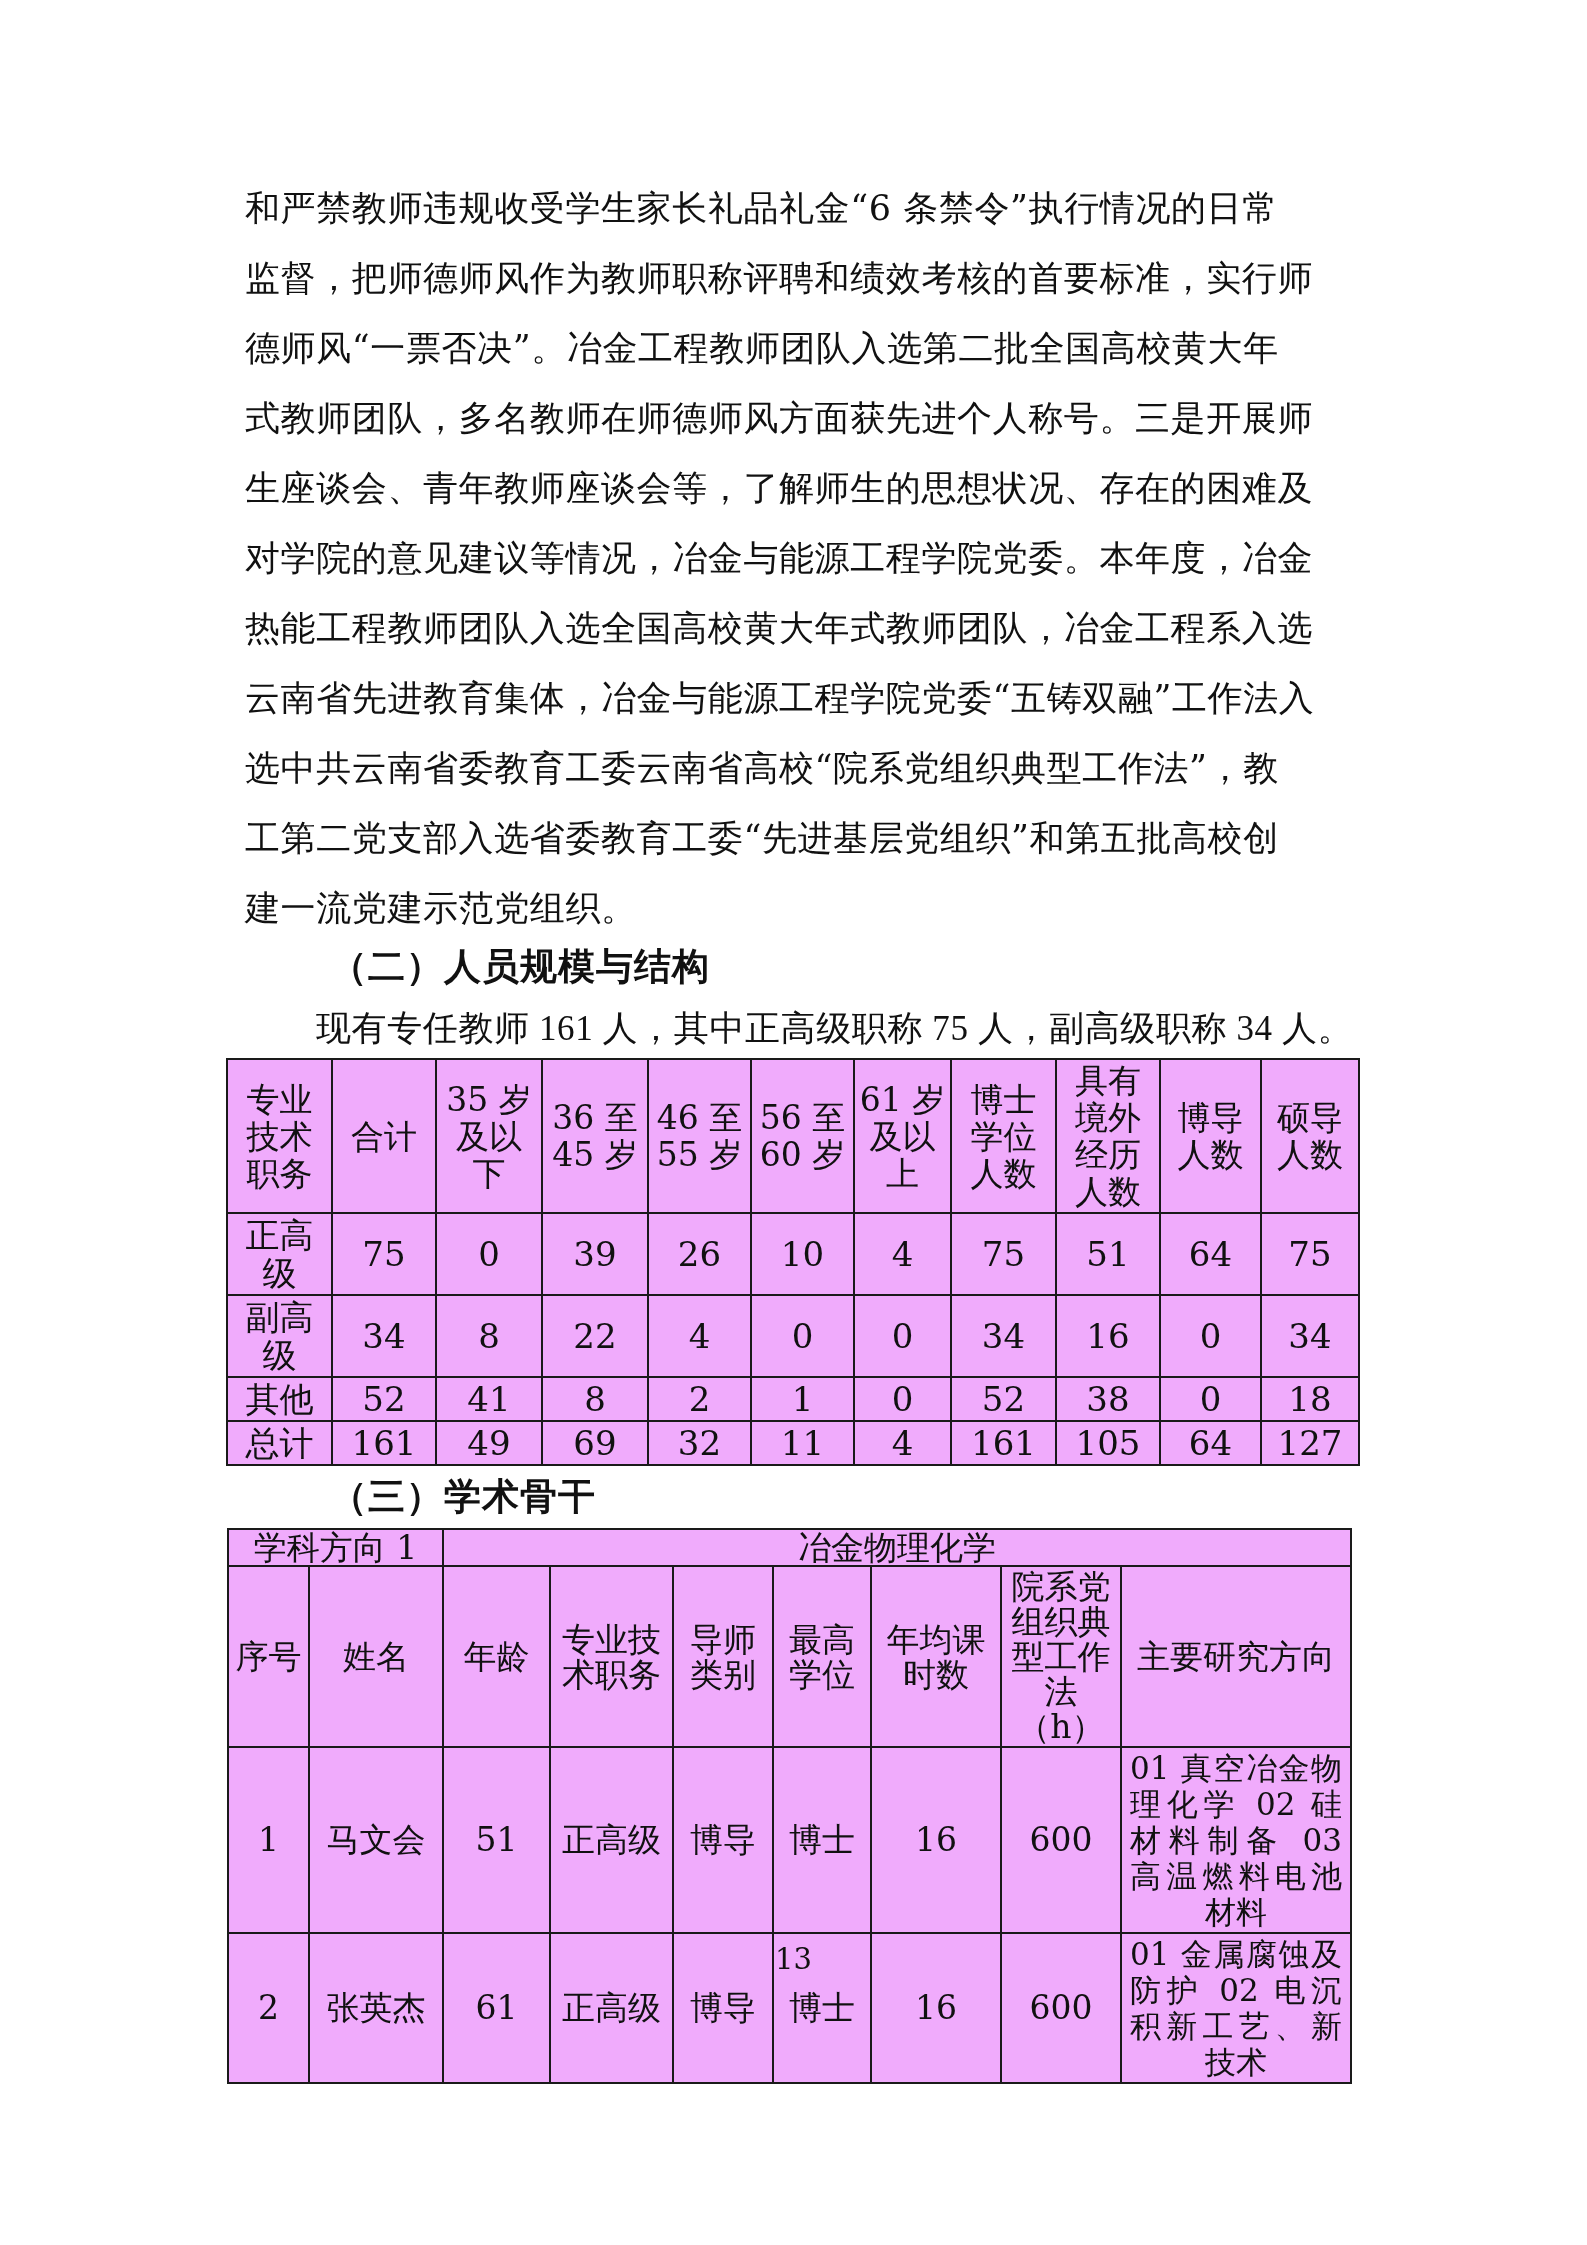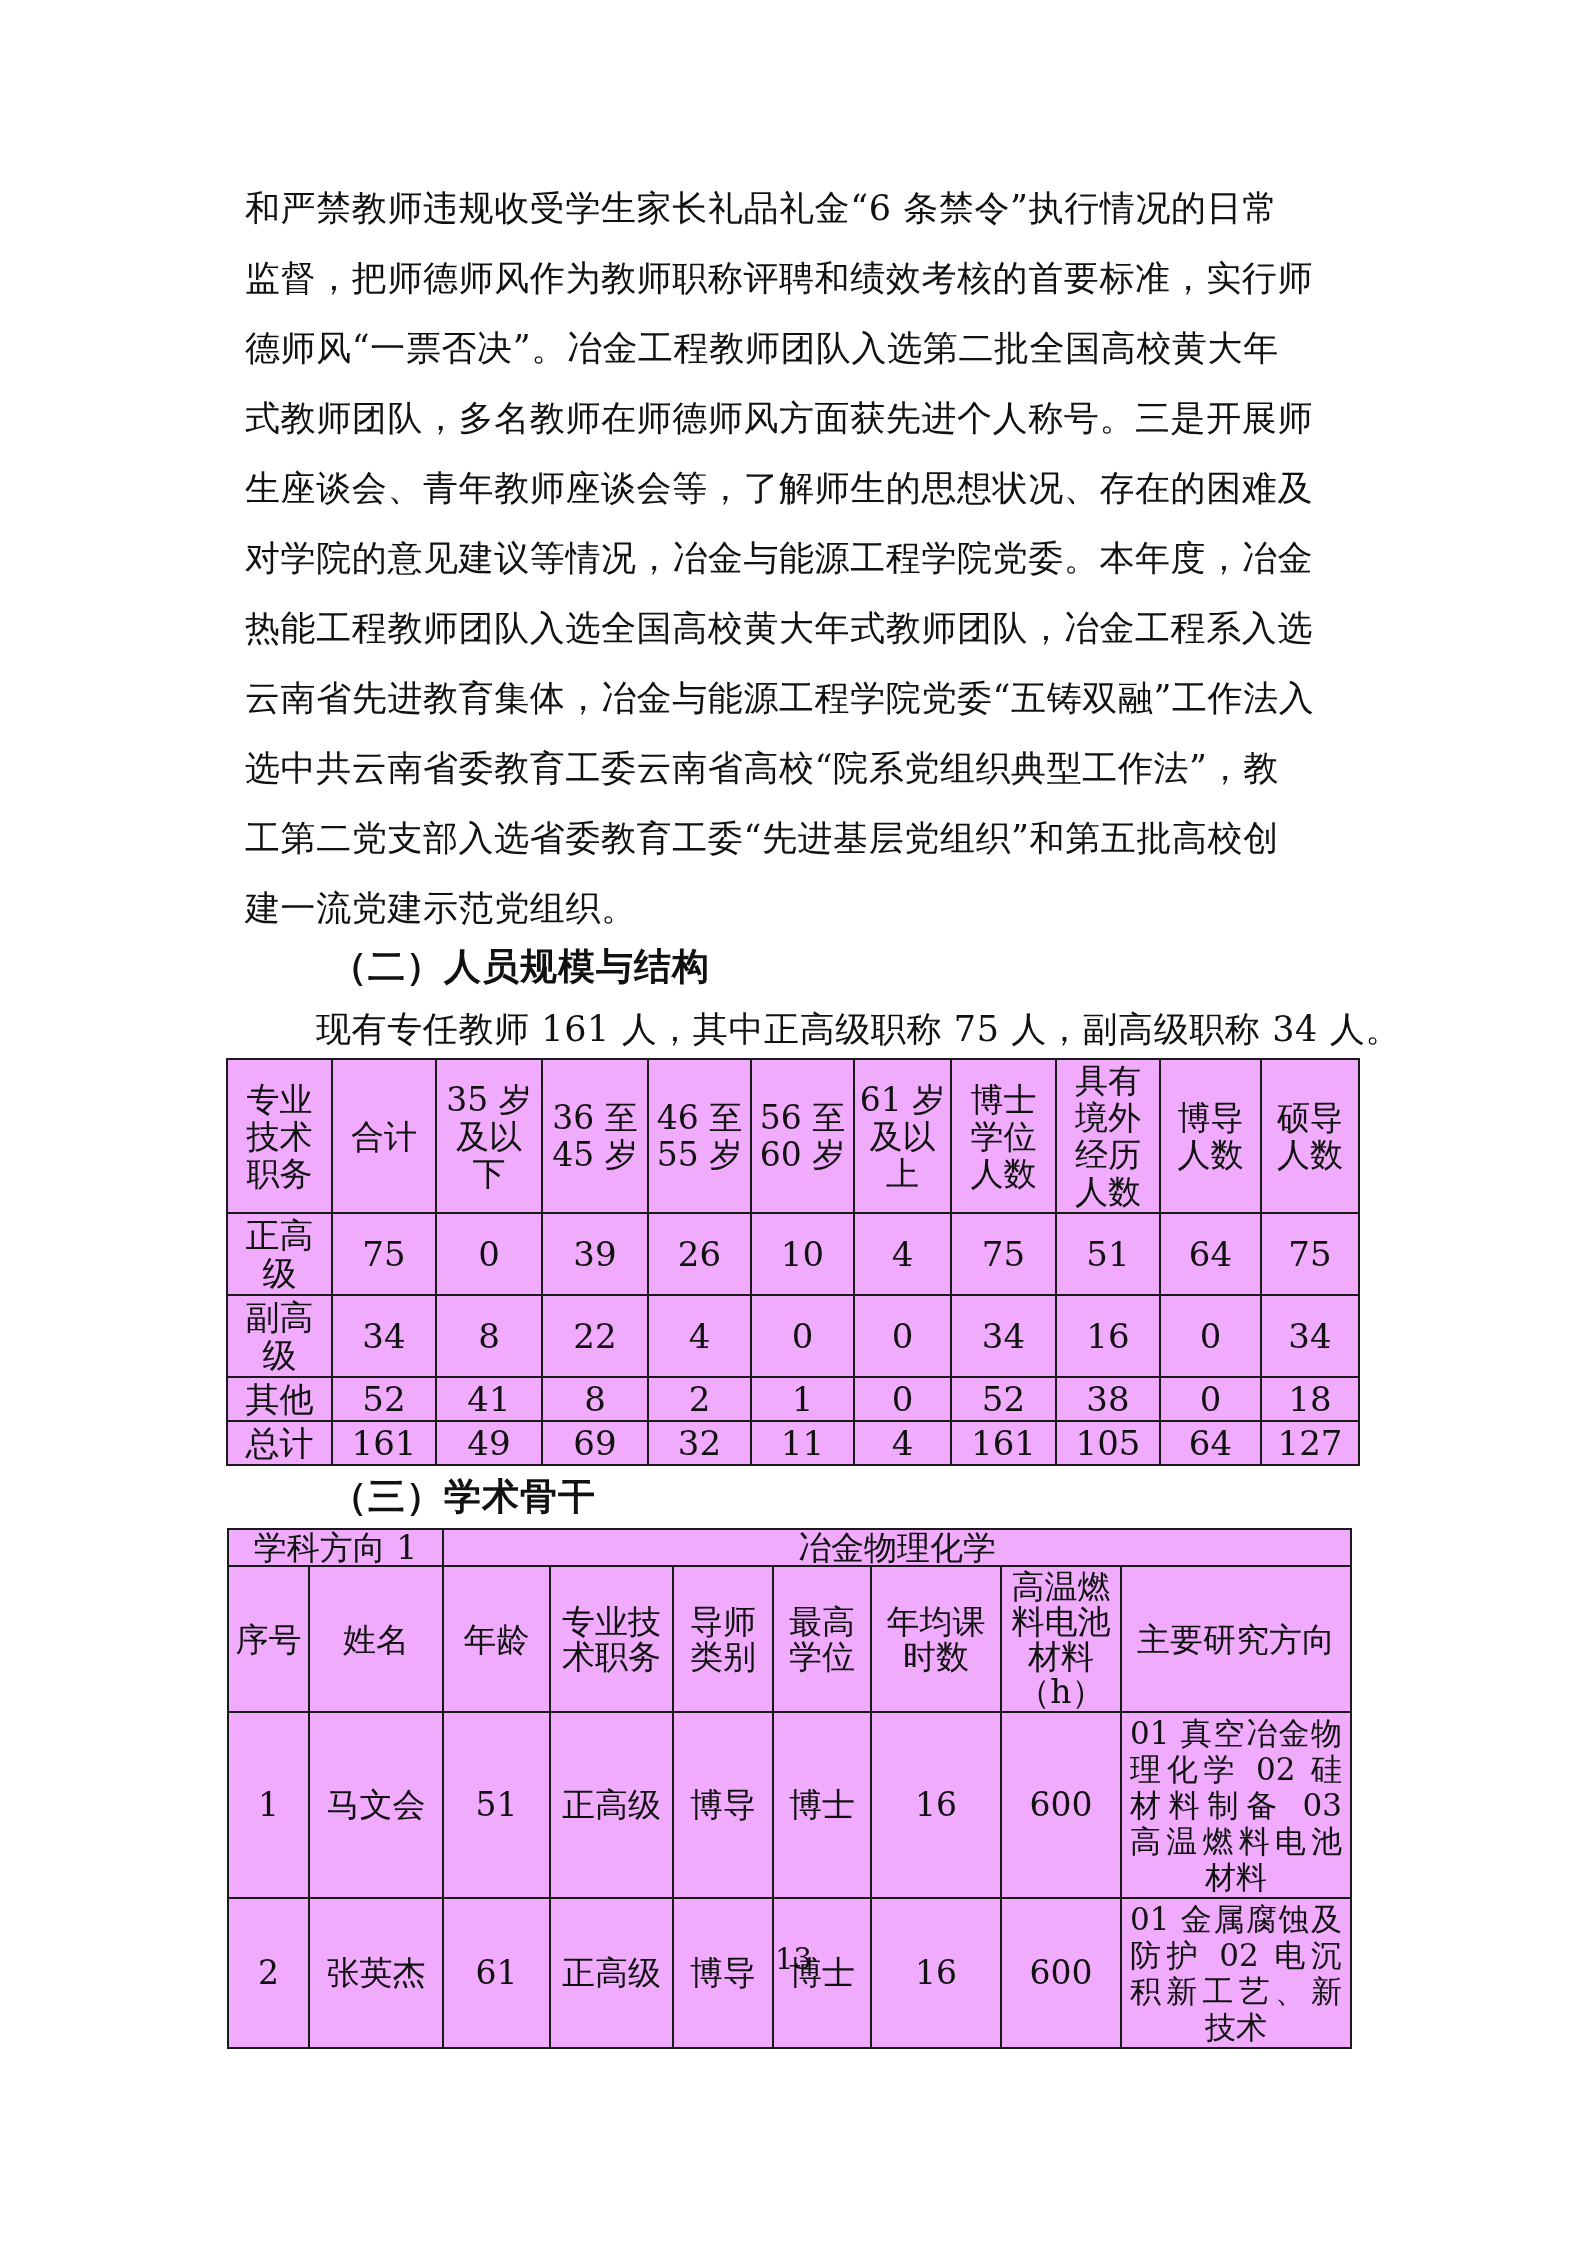--- a/index.html
+++ b/index.html
@@ -20,21 +20,21 @@
   }
   .sec-heading {
     position:absolute; left:330px;
     font-size:37px; font-weight:bold; line-height:44px;
     letter-spacing:1px;
   }
   .sec2-heading { top:944px; }
   .sec3-heading { top:1474px; }
   .intro-line {
     position:absolute; left:316px; top:1008px;
-    font-size:35px; line-height:42px; white-space:nowrap; letter-spacing:0.6px;
+    font-size:35px; line-height:42px; white-space:nowrap; letter-spacing:0.6px;font-family:Liberation Serif, serif;
   }
   table.doc-table {
     position:absolute;
     border-collapse:collapse; table-layout:fixed;
     background:#f0abfc;
   }
   table.doc-table td, table.doc-table th {
     border:2px solid #1a1a1a;
     text-align:center; vertical-align:middle;
     font-weight:normal;
@@ -195,21 +195,21 @@
       <td colspan="7">冶金物理化学</td>
     </tr>
     <tr class="hdr">
       <td>序号</td>
       <td>姓名</td>
       <td>年龄</td>
       <td>专业技术职务</td>
       <td>导师类别</td>
       <td>最高学位</td>
       <td>年均课时数</td>
-      <td>高温燃料电池材料（h）</td>
+      <td>院系党组织典型工作法（h）</td>
       <td>主要研究方向</td>
     </tr>
     <tr class="r1">
       <td>1</td>
       <td>马文会</td>
       <td>51</td>
       <td>正高级</td>
       <td>博导</td>
       <td>博士</td>
       <td>16</td>

